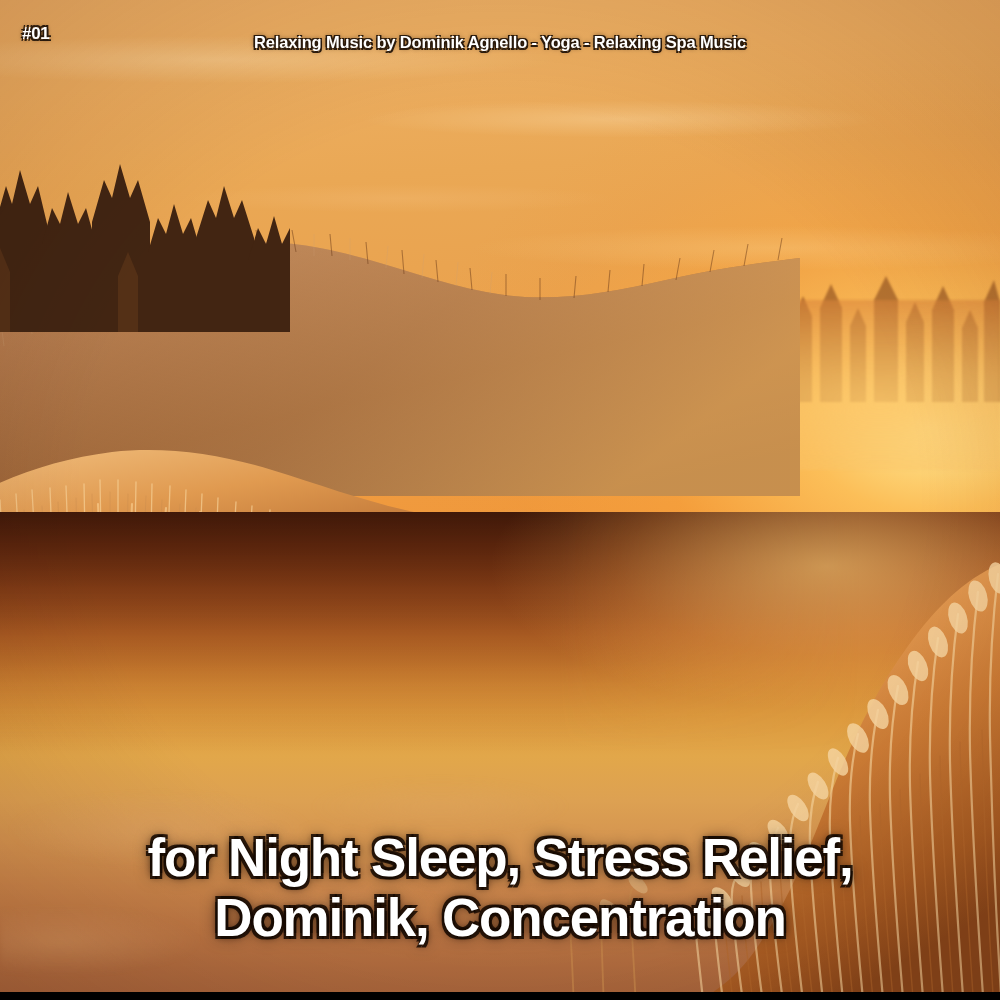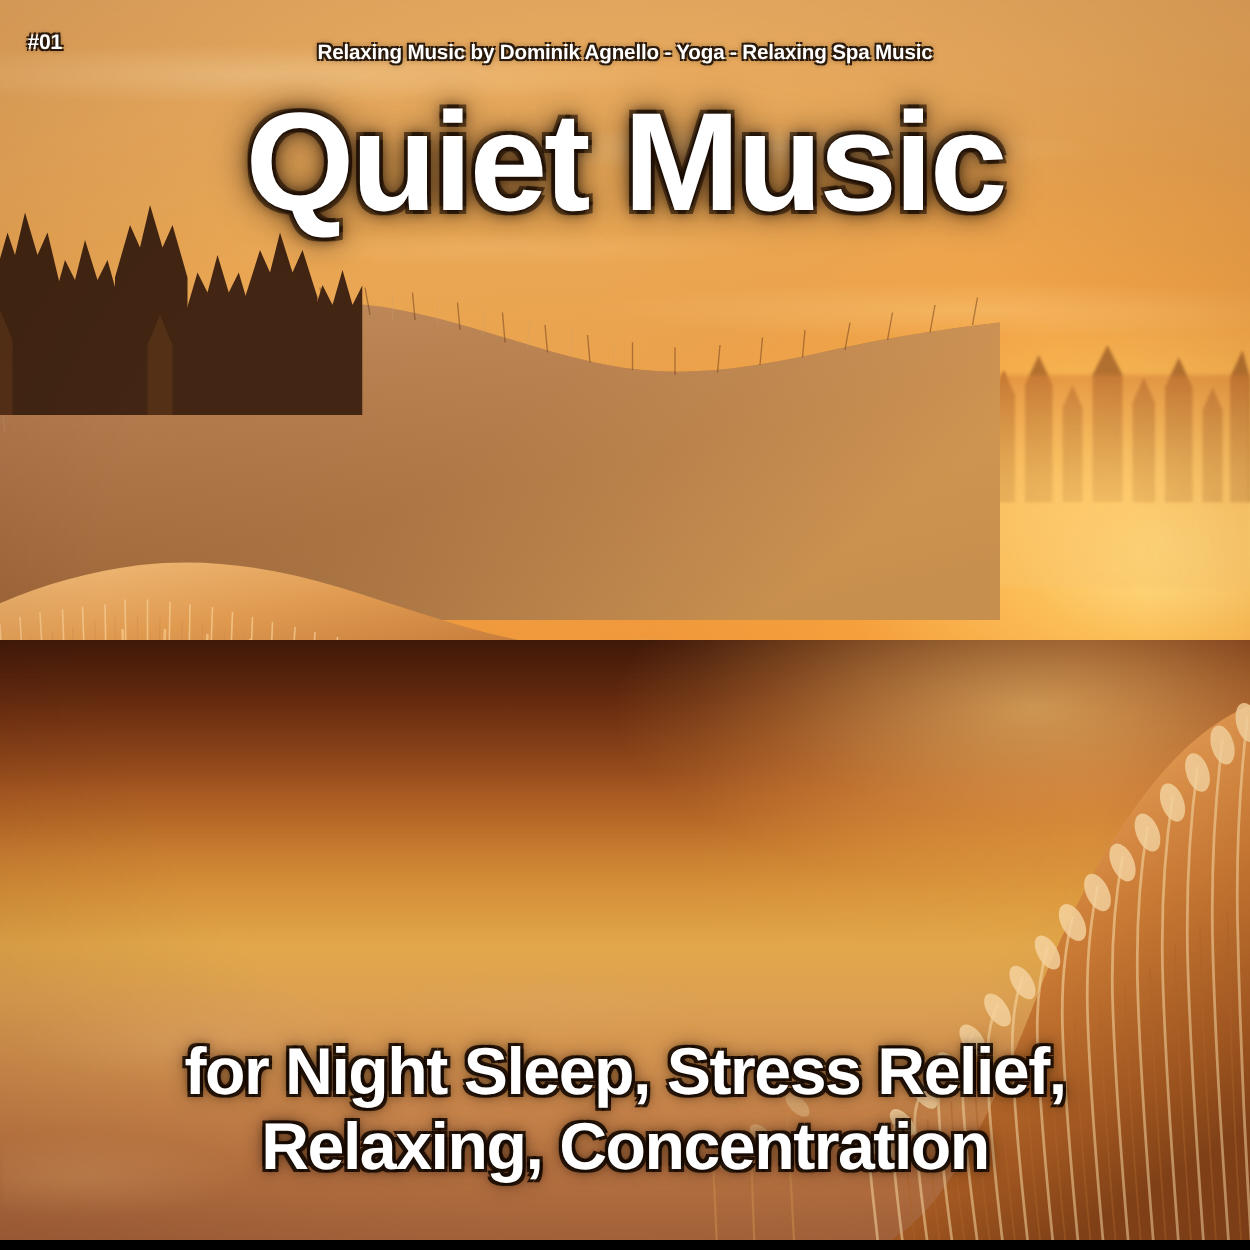--- a/index.html
+++ b/index.html
@@ -426,22 +426,21 @@
 
     <div class="layer" id="grade"></div>
   </div>
 
   <div id="text-layer">
 
     <div class="tx" id="track-number">#01</div>
 
     <div class="tx" id="artist-credit">Relaxing Music by Dominik Agnello - Yoga - Relaxing Spa Music</div>
 
-    <div class="tx" id="album-title">Quiet Music</div>
 
     <div class="tx" id="album-subtitle">
       <span class="sub-line">for Night Sleep, Stress Relief,</span>
-      <span class="sub-line">Relaxing, Concentration</span>
+      <span class="sub-line">Dominik, Concentration</span>
     </div>
 
   </div>
 
 </div>
 
 </body></html>

